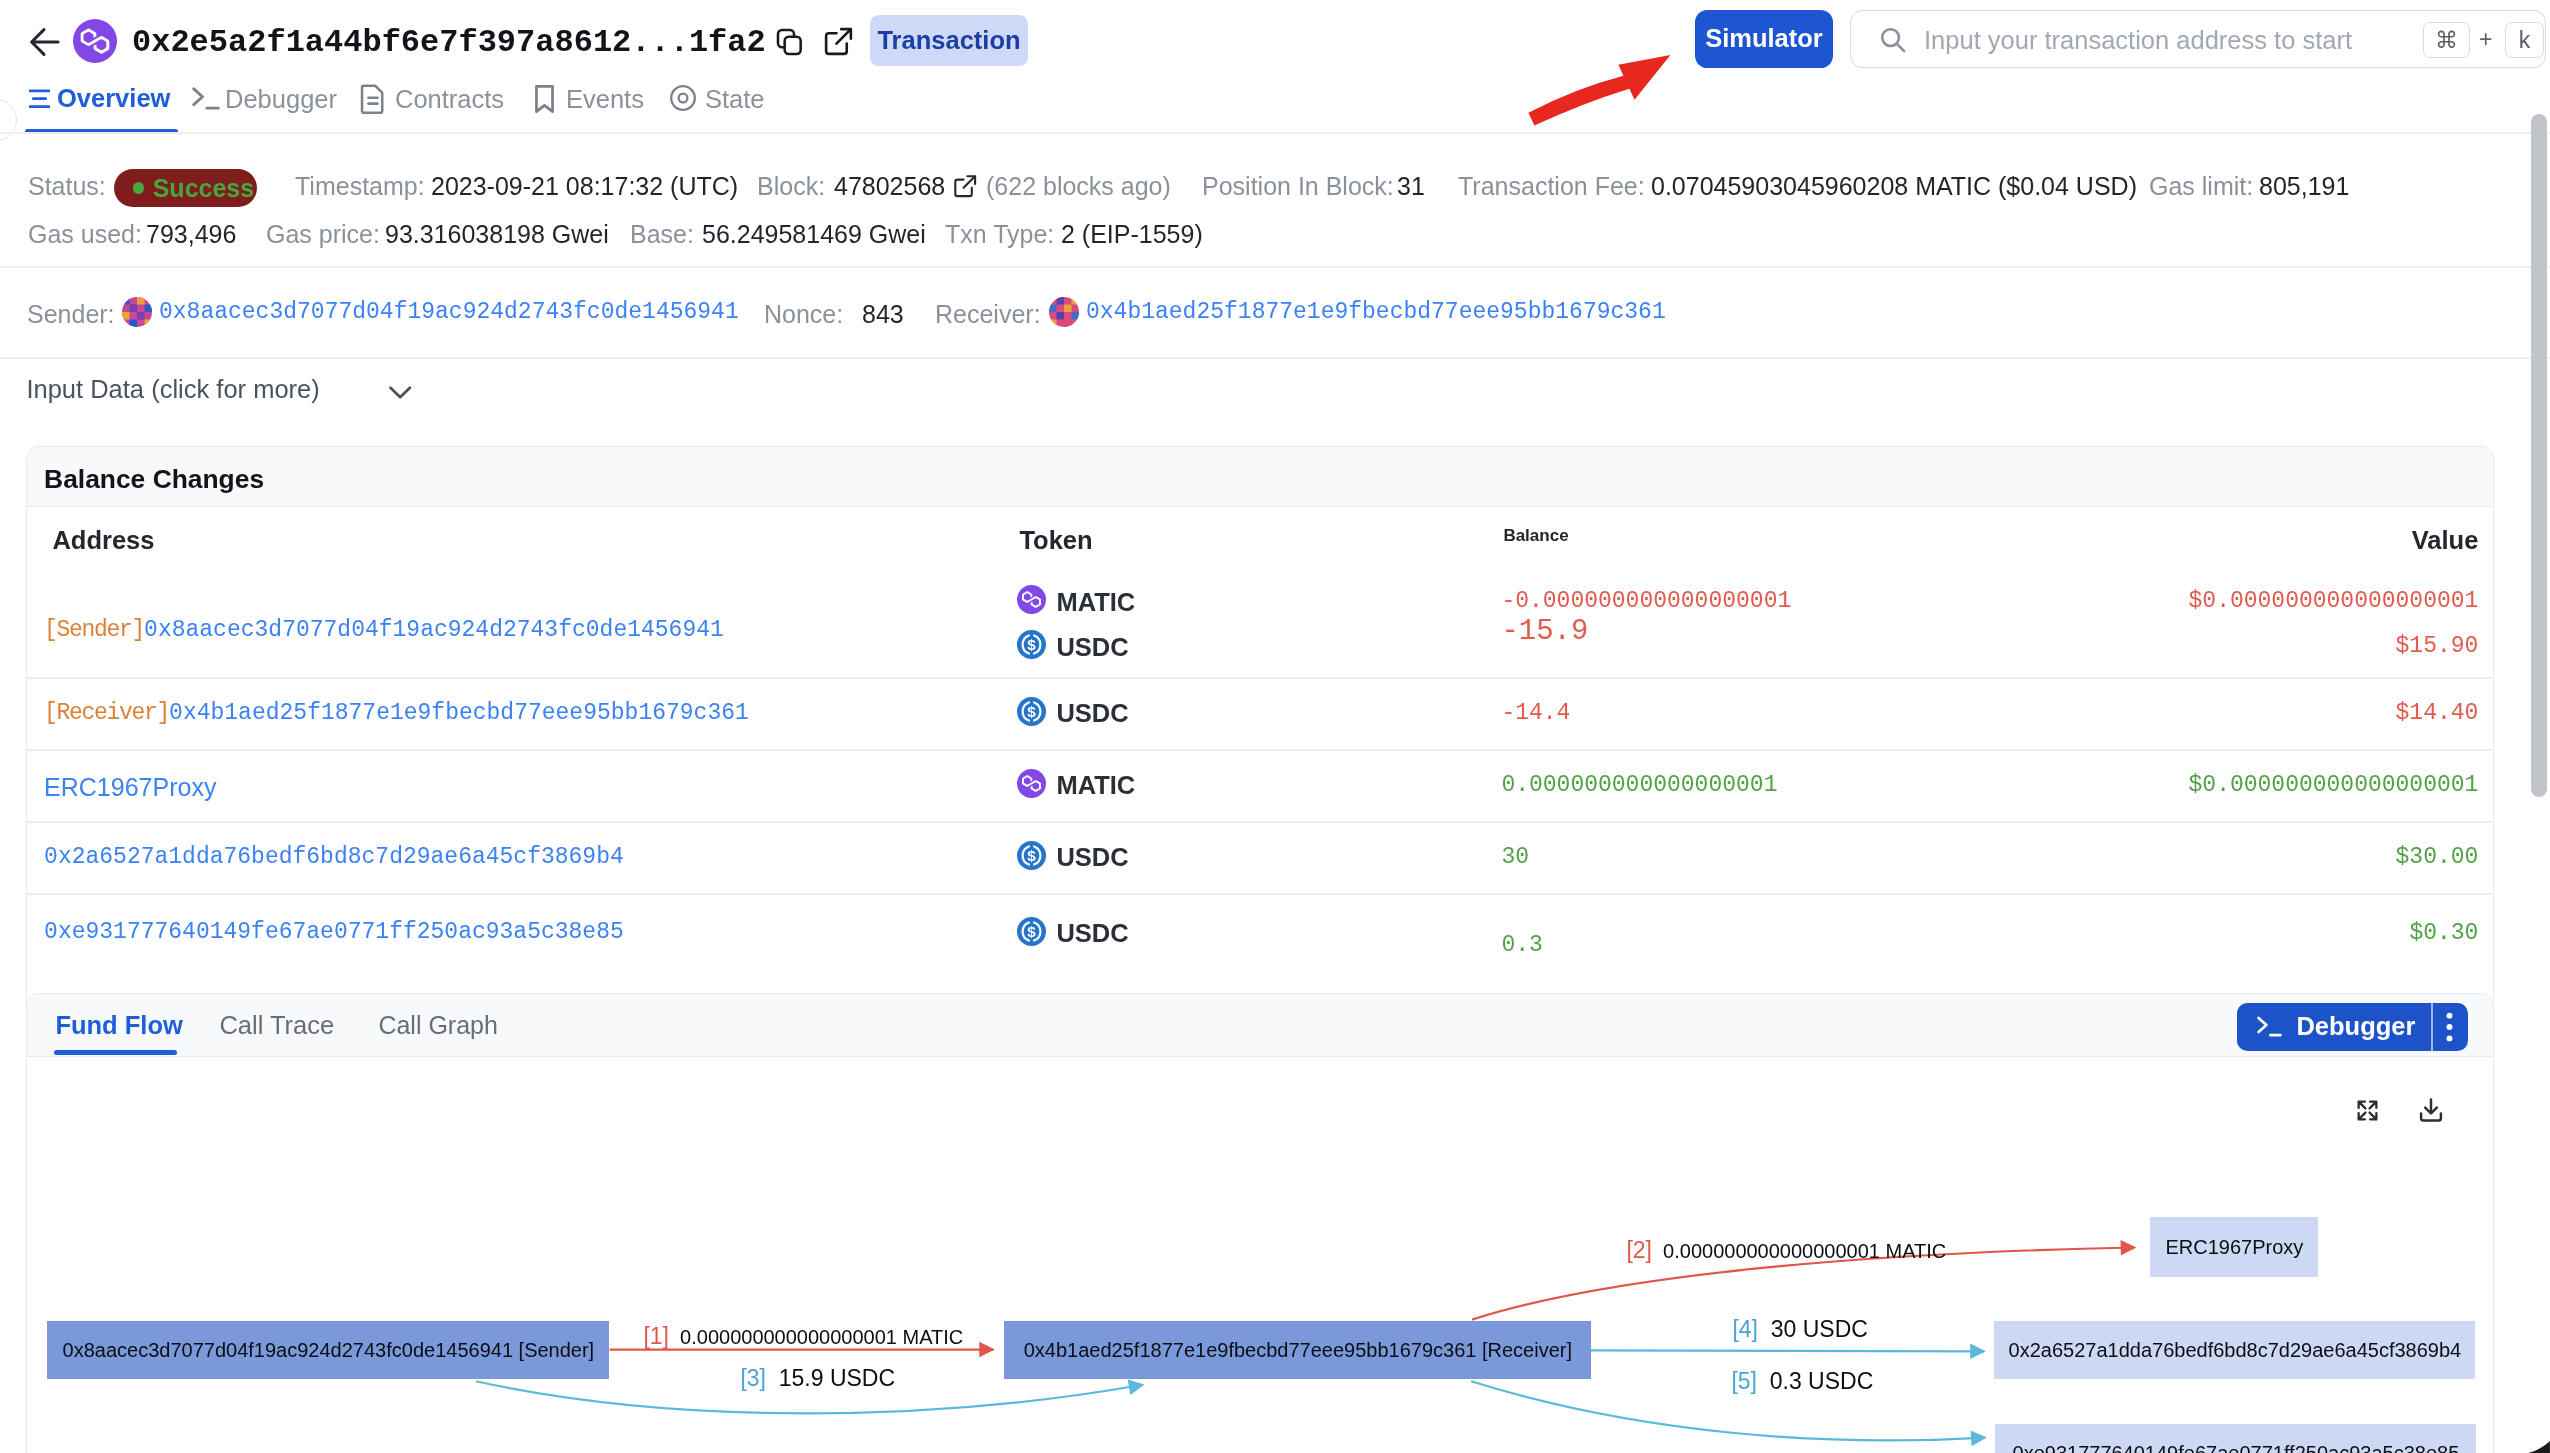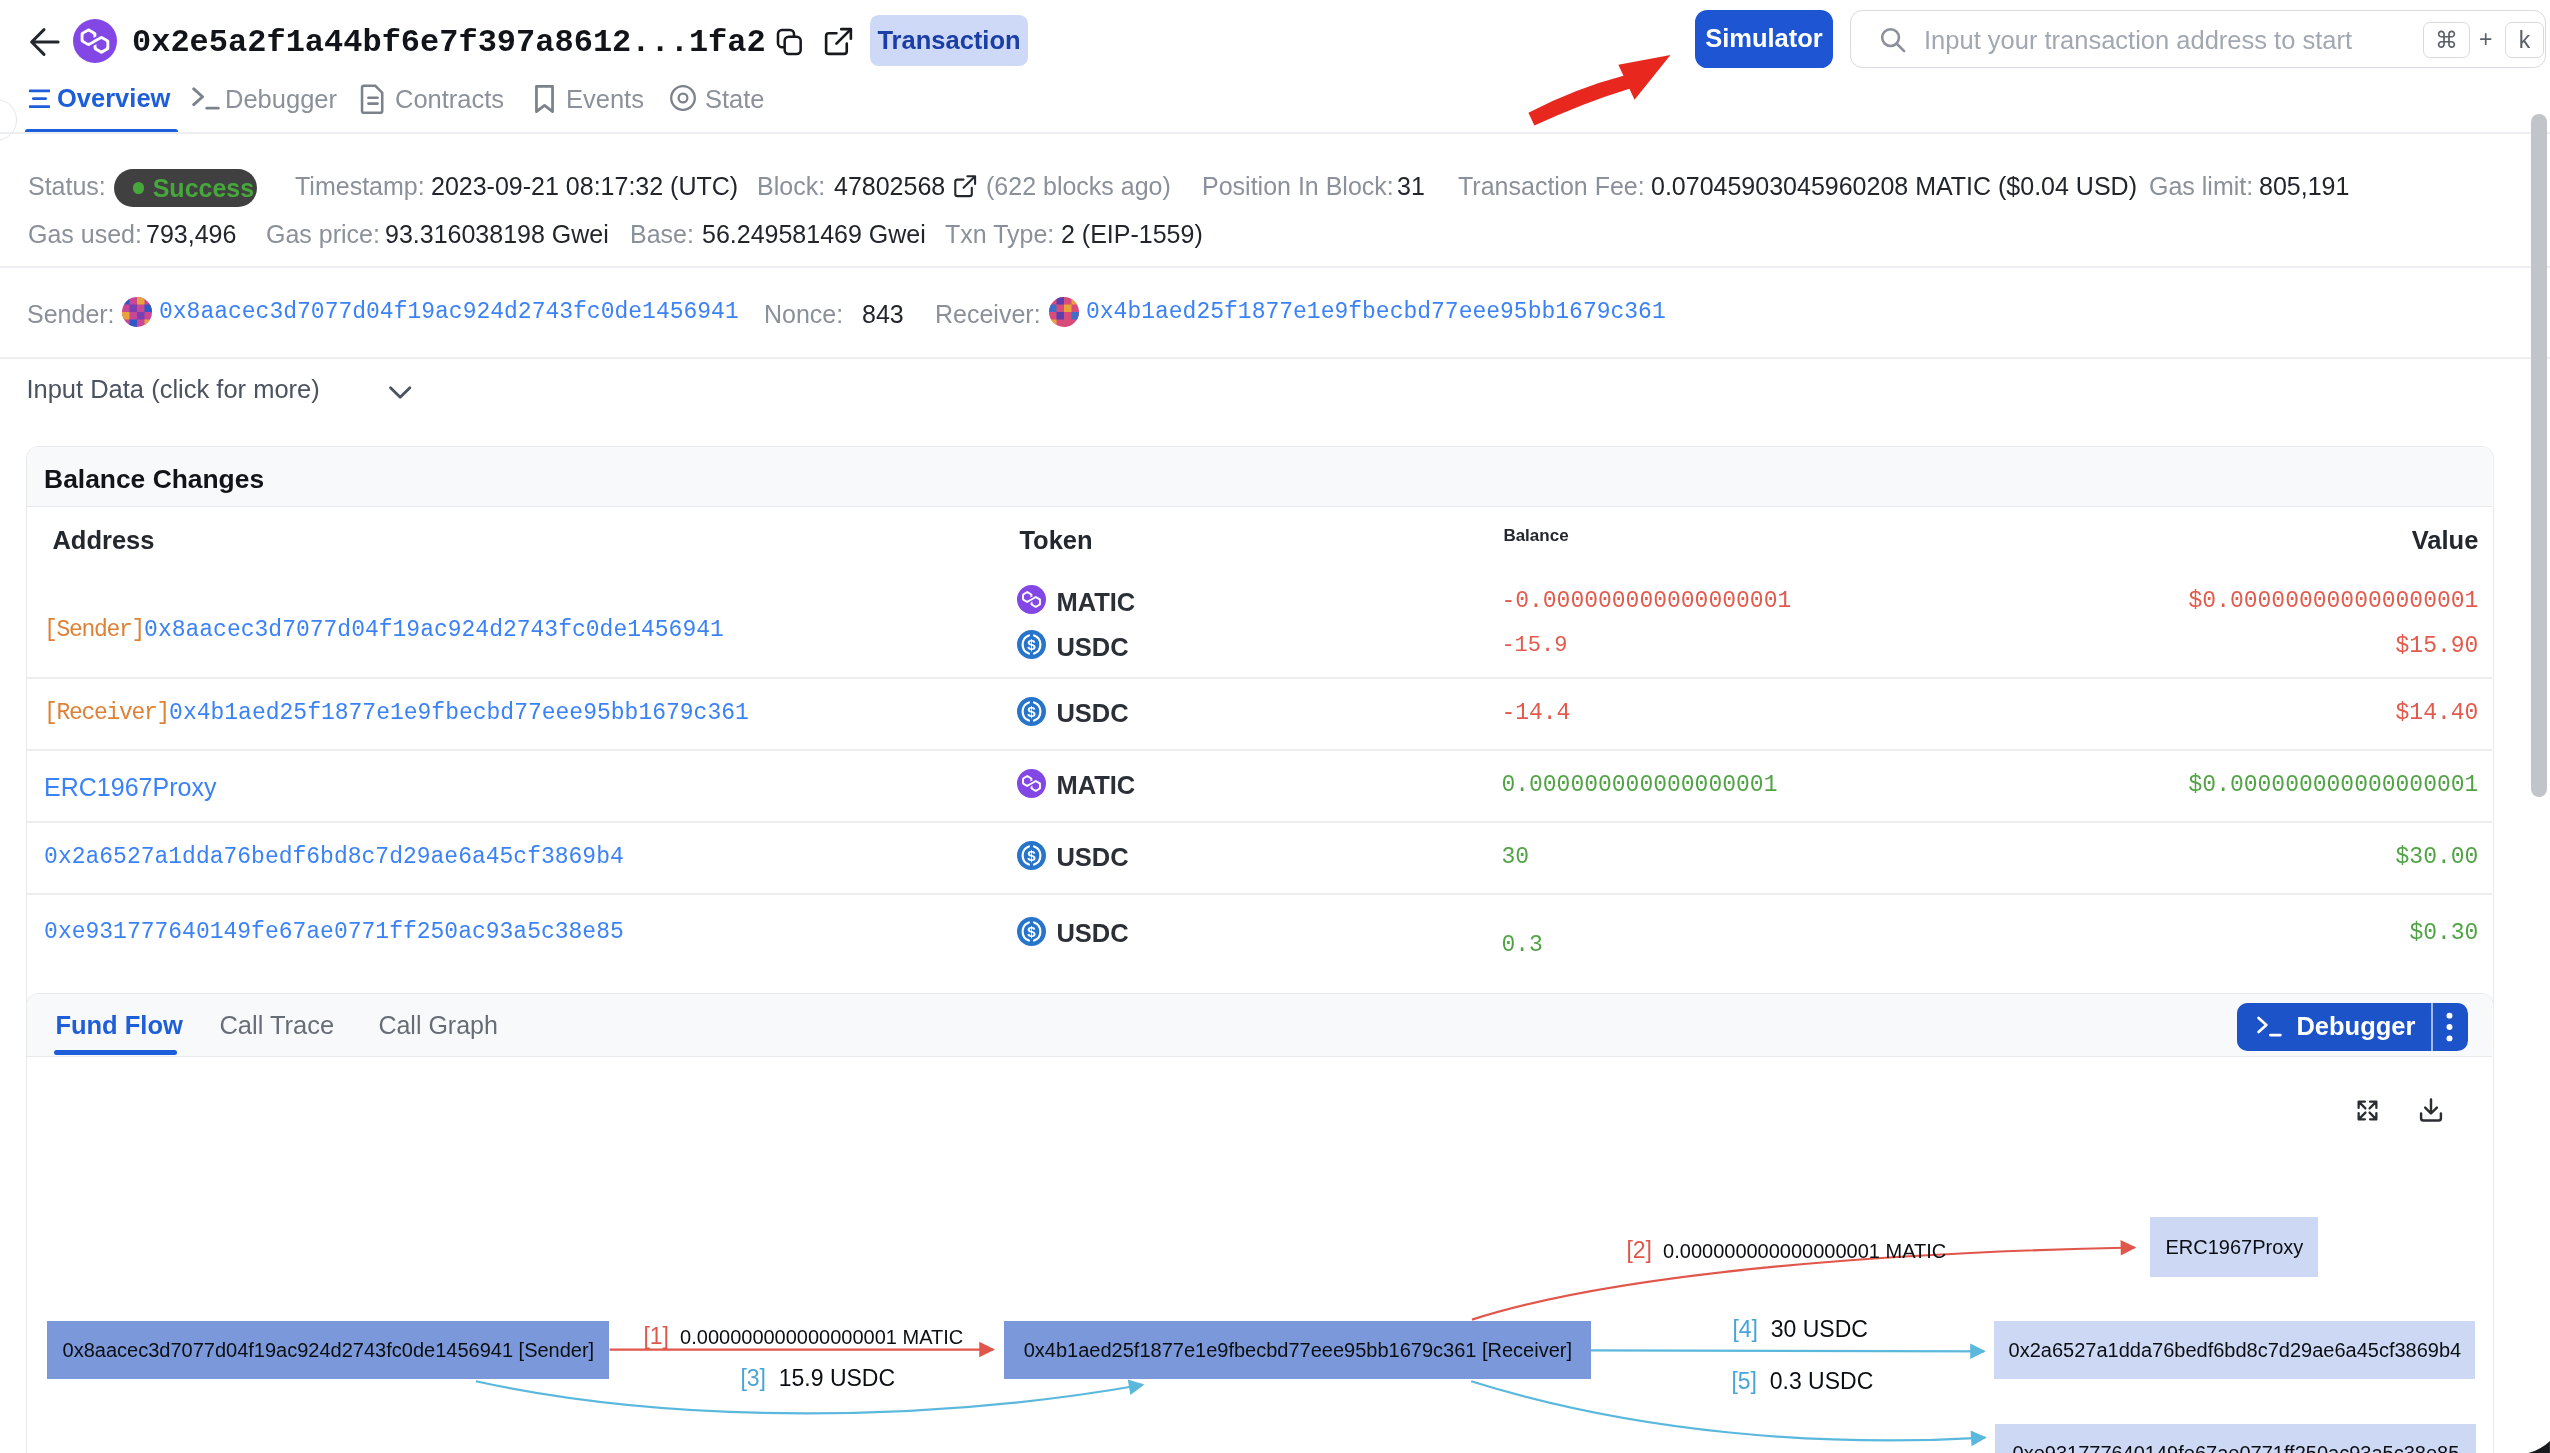--- a/index.html
+++ b/index.html
@@ -97,21 +97,21 @@
     <circle cx="16" cy="16" r="13.5" fill="none" stroke="#7c828b" stroke-width="2.6"></circle>
     <circle cx="16" cy="16" r="5" fill="none" stroke="#7c828b" stroke-width="2.6"></circle>
   </svg>
   <div class="abs grey" style="left:705px;top:85px;font-size:25.5px;">State</div>
 
   <div class="abs" style="left:-25px;top:99px;width:42px;height:42px;border-radius:50%;background:#fff;border:1.8px solid #e4e6ea;"></div>
 
   <div class="abs" style="left:0;top:132px;width:2550px;height:1.8px;background:#eceef1;"></div>
 
   <div class="abs lbl grey" style="left:28px;top:172px;">Status:</div>
-  <div class="abs row-center" style="left:114px;top:169px;width:143px;height:38px;background:#404040;border-radius:19.4px;">
+  <div class="abs row-center" style="left:114px;top:169px;width:143px;height:38px;background:#7f1d1d;border-radius:19.4px;">
     <span style="width:11.4px;height:11.4px;border-radius:50%;background:#47a63c;margin-left:18.5px;"></span>
     <span style="font-size:25px;font-weight:bold;color:#47a63c;margin-left:8.8px;">Success</span>
   </div>
   <div class="abs lbl grey" style="left:295px;top:172px;">Timestamp:</div>
   <div class="abs lbl dark" style="left:431px;top:172px;">2023-09-21 08:17:32 (UTC)</div>
   <div class="abs lbl grey" style="left:757px;top:172px;">Block:</div>
   <div class="abs lbl dark" style="left:834px;top:172px;">47802568</div>
   <svg class="abs" style="left:952px;top:173px;" width="26.4" height="26.4" viewBox="0 0 24 24" fill="none" stroke="#23272e" stroke-width="1.9" stroke-linecap="round" stroke-linejoin="round">
     <path d="M18 13.5 V19 a2 2 0 0 1 -2 2 H5 a2 2 0 0 1 -2 -2 V8 a2 2 0 0 1 2 -2 h5.5"></path>
     <path d="M14 3 h7 v7"></path>
@@ -209,21 +209,21 @@
     </svg>
     <div class="abs" style="left:1029px;top:141px;font-size:25.5px;font-weight:bold;color:#2b2f36;">MATIC</div>
     <svg class="abs" style="left:990px;top:183px;" width="29" height="29" viewBox="0 0 40 40">
       <circle cx="20" cy="20" r="20" fill="#2775ca"></circle>
       <path d="M16.5 7.5 A13.3 13.3 0 0 0 16.5 32.5" stroke="#fff" stroke-width="3" fill="none" stroke-linecap="round"></path>
       <path d="M23.5 7.5 A13.3 13.3 0 0 1 23.5 32.5" stroke="#fff" stroke-width="3" fill="none" stroke-linecap="round"></path>
       <text x="20" y="27.5" font-family="Liberation Sans, sans-serif" font-size="21" font-weight="bold" fill="#fff" text-anchor="middle">$</text>
     </svg>
     <div class="abs" style="left:1029px;top:186px;font-size:25.5px;font-weight:bold;color:#2b2f36;">USDC</div>
     <div class="abs mono red" style="left:1474px;top:141px;font-size:23px;">-0.000000000000000001</div>
-    <div class="abs mono red" style="left:1474px;top:186px;font-size:22px;">-15.9</div>
+    <div class="abs mono red" style="left:1474px;top:168px;font-size:29px;">-15.9</div>
     <div class="abs mono red" style="right:15px;top:141px;font-size:23px;">$0.000000000000000001</div>
     <div class="abs mono red" style="right:15px;top:186px;font-size:23px;">$15.90</div>
 
     <div class="abs mono" style="left:16.7px;top:253px;font-size:23px;"><span class="orange" style="letter-spacing:-1.3px;">[Receiver]</span><span class="addr">0x4b1aed25f1877e1e9fbecbd77eee95bb1679c361</span></div>
     <svg class="abs" style="left:990px;top:250px;" width="29" height="29" viewBox="0 0 40 40">
       <circle cx="20" cy="20" r="20" fill="#2775ca"></circle>
       <path d="M16.5 7.5 A13.3 13.3 0 0 0 16.5 32.5" stroke="#fff" stroke-width="3" fill="none" stroke-linecap="round"></path>
       <path d="M23.5 7.5 A13.3 13.3 0 0 1 23.5 32.5" stroke="#fff" stroke-width="3" fill="none" stroke-linecap="round"></path>
       <text x="20" y="27.5" font-family="Liberation Sans, sans-serif" font-size="21" font-weight="bold" fill="#fff" text-anchor="middle">$</text>
     </svg>

